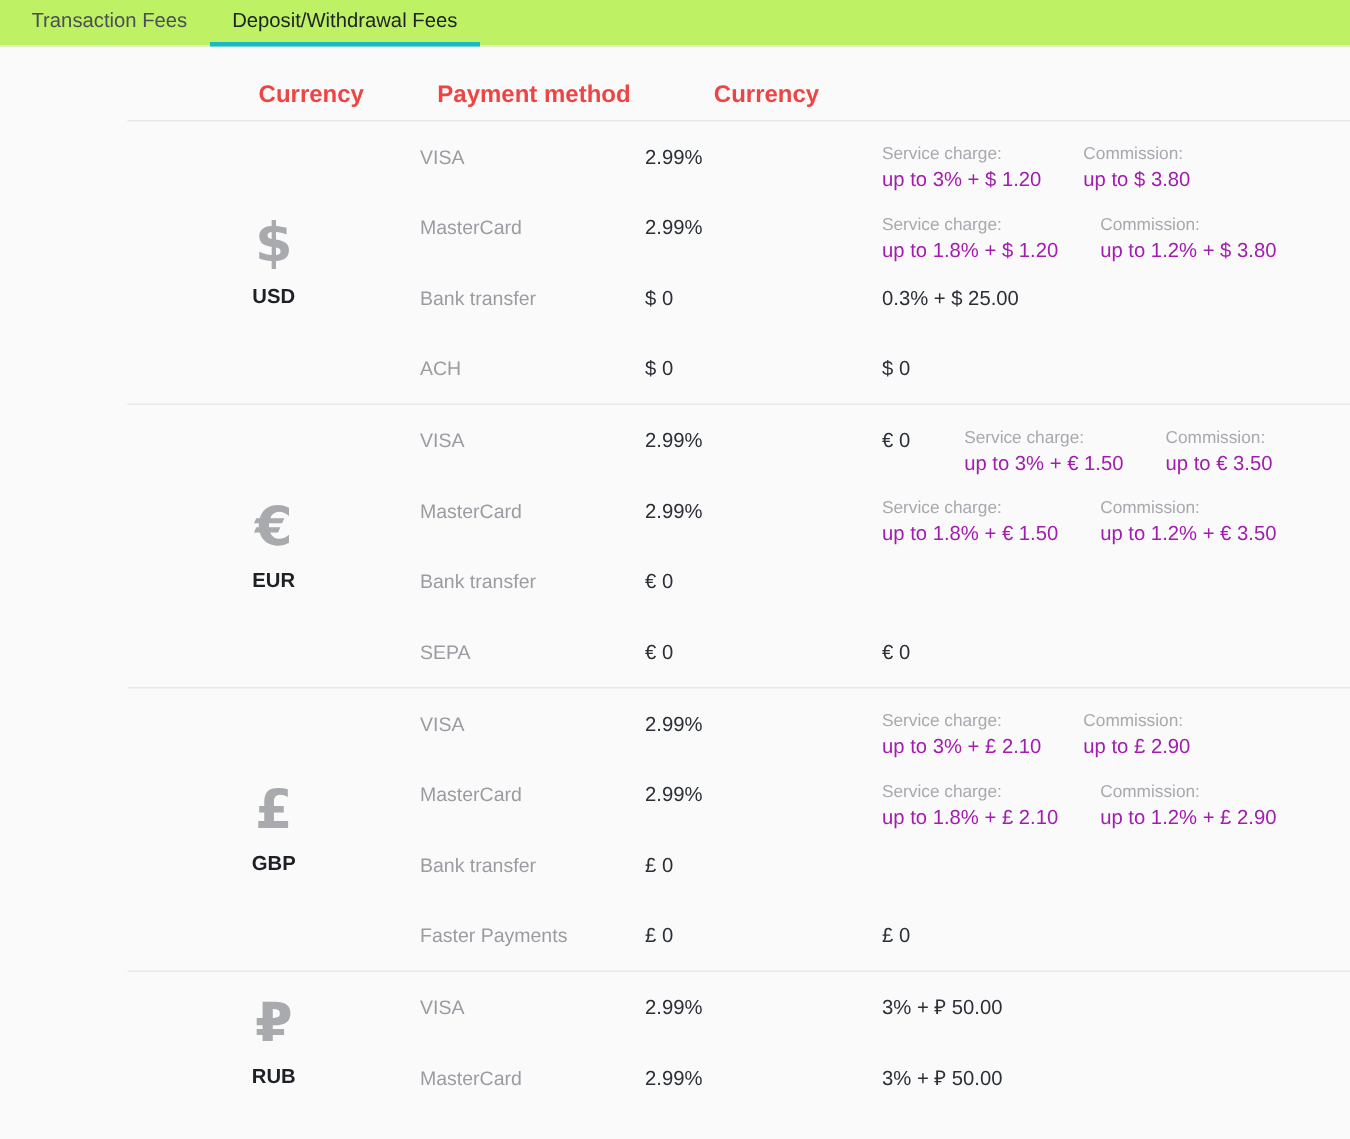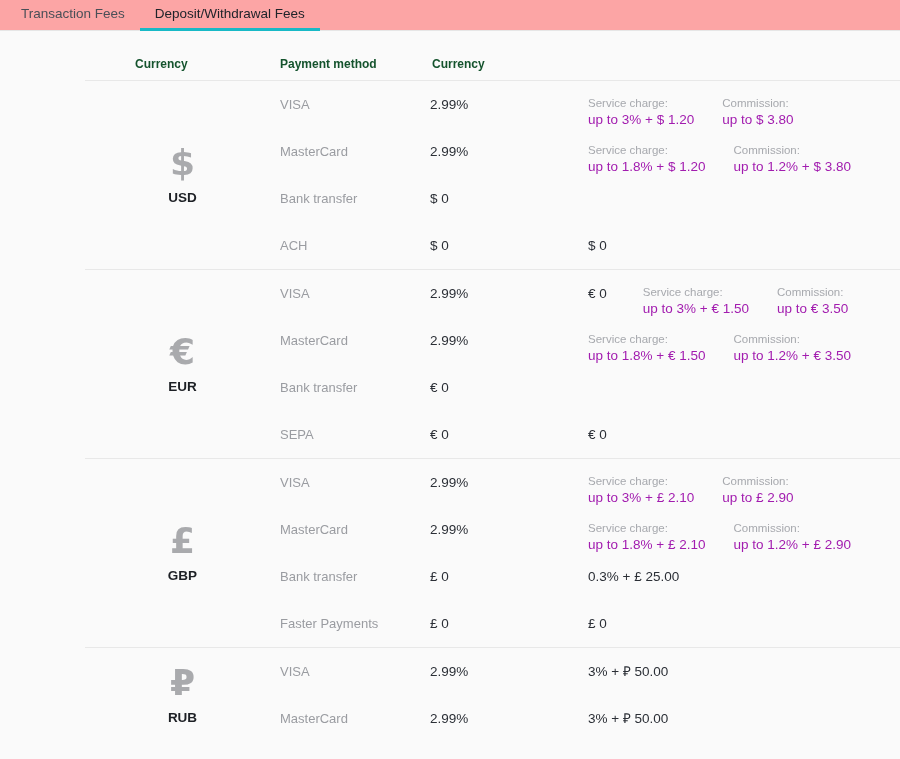--- a/index.html
+++ b/index.html
@@ -12,21 +12,21 @@
     background: #fafafa;
     font-family: "Liberation Sans", sans-serif;
     color: #333;
     overflow: hidden;
   }
 
   
   .tabbar {
     position: relative;
     height: 31px;
-    background: #fca5a5;
+    background: #bef264;
     display: flex;
     align-items: flex-end;
     padding-left: 6px;
     box-sizing: border-box;
   }
   .tabbar::after {
     content: "";
     position: absolute;
     left: 0; right: 0; bottom: 0;
     height: 1px;
@@ -59,24 +59,25 @@
   }
   .thead {
     display: flex;
     align-items: flex-end;
     height: 50px;
     border-bottom: 1px solid #e8e8e8;
     padding-bottom: 8px;
     box-sizing: border-box;
   }
   .th {
-    font-size: 12px;
+    font-size: 16px;
     font-weight: bold;
-    color: #14532d;
+    color: #ef4444;
     line-height: 16px;
+    text-align: center;
   }
   .col-currency { width: 195px; padding-left: 50px; box-sizing: border-box; }
   .col-method   { width: 152px; }
   .col-deposit  { width: 158px; }
   .col-withdraw { flex: 1 1 auto; }
 
   .group {
     display: flex;
     border-bottom: 1px solid #e8e8e8;
   }
@@ -212,20 +213,23 @@
               </div>
               <div class="fee-block">
                 <div class="fee-label">Commission:</div>
                 <div class="fee-value">up to 1.2% + $ 3.80</div>
               </div>
             </div>
           </div>
           <div class="row">
             <div class="method">Bank transfer</div>
             <div class="deposit">$ 0</div>
+            <div class="withdraw">
+              <div class="plain-fee">0.3% + $ 25.00</div>
+            </div>
           </div>
           <div class="row">
             <div class="method">ACH</div>
             <div class="deposit">$ 0</div>
             <div class="withdraw">
               <div class="plain-fee">$ 0</div>
             </div>
           </div>
         </div>
       </div>
@@ -307,23 +311,20 @@
               </div>
               <div class="fee-block">
                 <div class="fee-label">Commission:</div>
                 <div class="fee-value">up to 1.2% + £ 2.90</div>
               </div>
             </div>
           </div>
           <div class="row">
             <div class="method">Bank transfer</div>
             <div class="deposit">£ 0</div>
-            <div class="withdraw">
-              <div class="plain-fee">0.3% + £ 25.00</div>
-            </div>
           </div>
           <div class="row">
             <div class="method">Faster Payments</div>
             <div class="deposit">£ 0</div>
             <div class="withdraw">
               <div class="plain-fee">£ 0</div>
             </div>
           </div>
         </div>
       </div>

